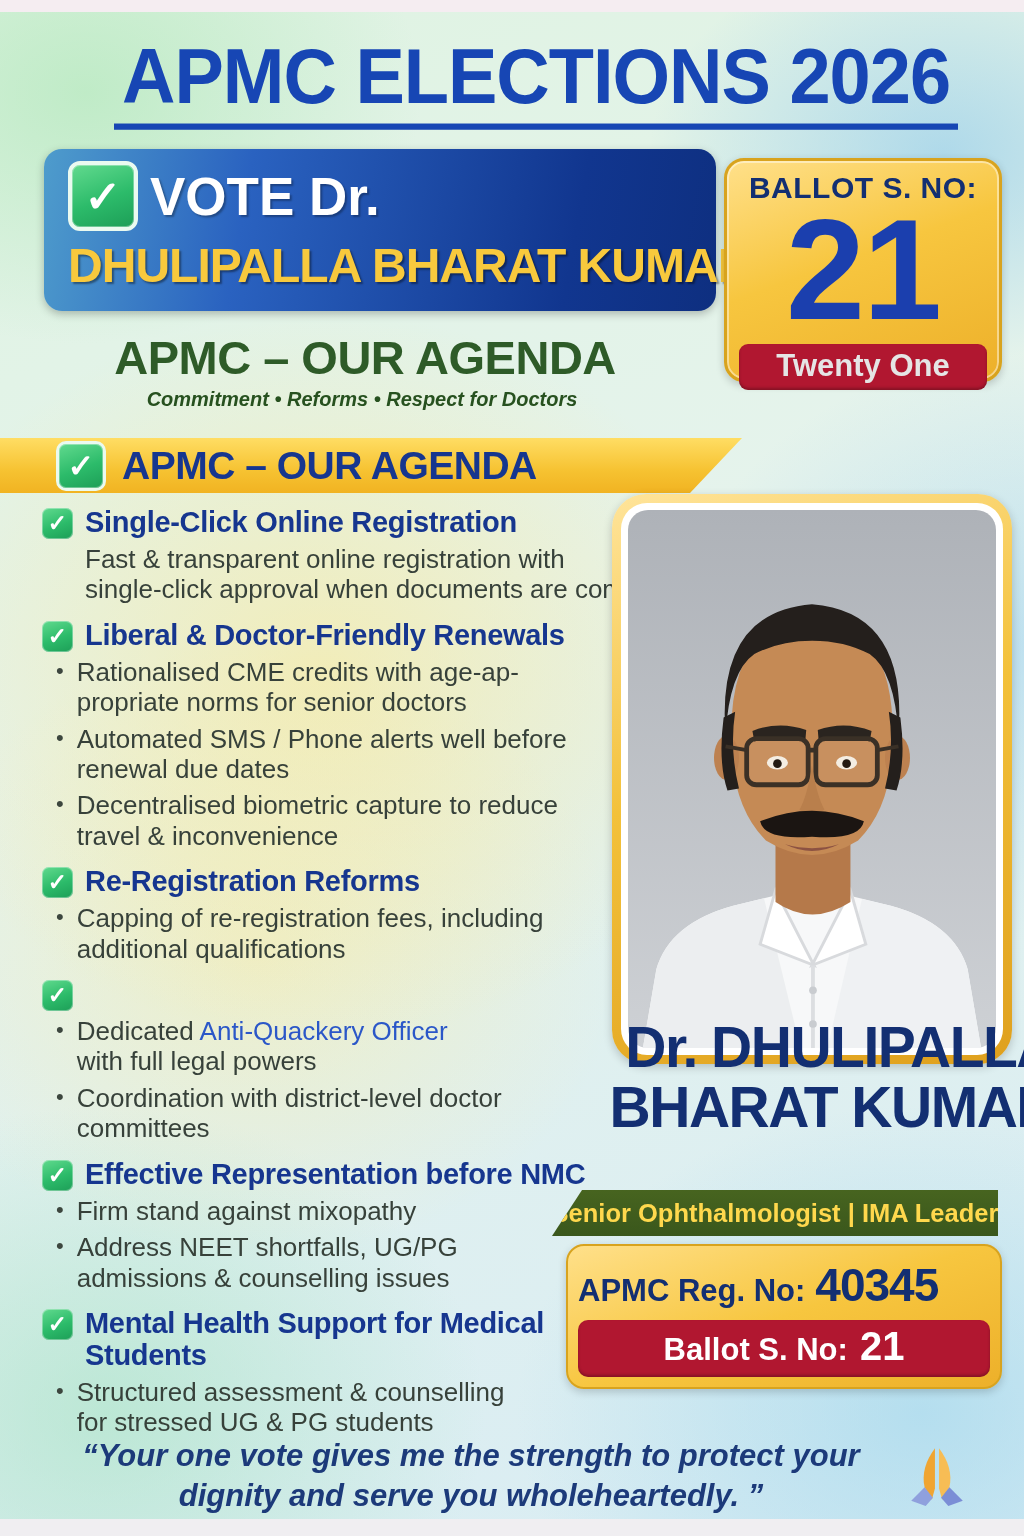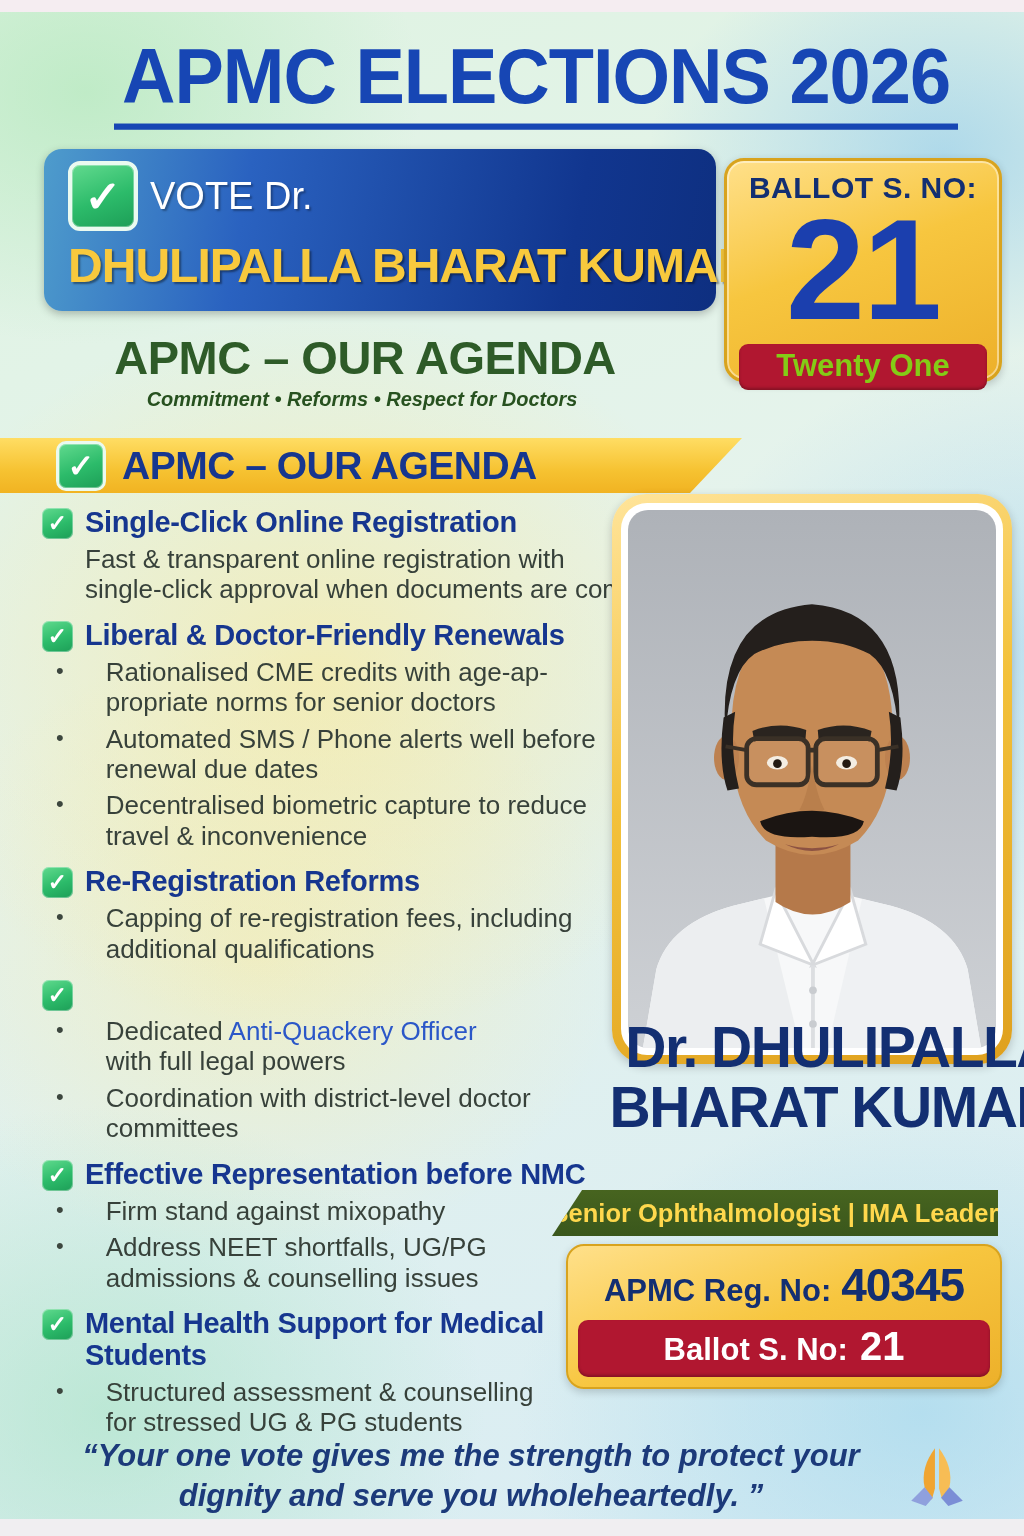--- a/index.html
+++ b/index.html
@@ -27,32 +27,32 @@
     color:#fff;font-weight:800;border-radius:8px;box-shadow:inset 0 0 0 1px rgba(255,255,255,.35);}
   .chk-big{width:62px;height:62px;font-size:44px;border:4px solid #eafaf0;border-radius:12px;}
   .chk-banner{width:44px;height:44px;font-size:32px;border:3px solid #eafaf0;border-radius:10px;}
   .chk-sm{width:31px;height:31px;min-width:31px;font-size:23px;border-radius:7px;margin-top:2px;}
 
   
   .vote-card{position:absolute;left:44px;top:149px;width:672px;height:162px;border-radius:18px;
     background:linear-gradient(100deg,#4e9ccc 0%,#2a62c0 30%,#11368f 78%,#0e2f80 100%);
     box-shadow:0 3px 8px rgba(0,0,0,.25);padding:12px 0 0 24px;box-sizing:border-box;}
   .vote-row{display:flex;align-items:center;gap:12px;}
-  .vote-label{color:#ffffff;font-size:38px;font-weight:400;letter-spacing:0;text-shadow:2px 2px 2px rgba(0,0,0,.3);}
+  .vote-label{color:#ffffff;font-size:53px;font-weight:700;letter-spacing:0;text-shadow:2px 2px 2px rgba(0,0,0,.3);}
   .vote-name{margin-top:6px;color:#f8c93d;font-size:49px;font-weight:800;letter-spacing:-1px;
     text-shadow:2px 2px 2px rgba(0,0,0,.4);white-space:pre;transform:scaleX(.98);transform-origin:left;}
 
   
   .ballot-card{position:absolute;left:724px;top:158px;width:278px;height:224px;border-radius:20px;
     background:linear-gradient(160deg,#ffe08a 0%,#f7c63f 45%,#edb02a 100%);
     border:3px solid #d8a31e;box-sizing:border-box;text-align:center;
     box-shadow:0 3px 8px rgba(0,0,0,.2), inset 0 0 0 2px rgba(255,255,255,.45);padding-top:10px;}
   .ballot-label{font-size:30px;font-weight:800;color:#132f72;letter-spacing:.5px;}
   .ballot-number{font-size:142px;font-weight:800;color:#1b3fae;line-height:.92;letter-spacing:-2px;}
-  .ballot-words{margin:8px 12px 0 12px;background:#b11730;border-radius:9px;color:#84cc16;
+  .ballot-words{margin:8px 12px 0 12px;background:#b11730;border-radius:9px;color:#e5e5e5;
     font-size:31px;font-weight:800;padding:4px 0 6px 0;box-shadow:inset 0 -2px 3px rgba(0,0,0,.25);}
 
   
   .agenda-head{position:absolute;top:330px;left:0;width:730px;text-align:center;
     font-size:47px;font-weight:800;color:#2e5b28;letter-spacing:-.5px;}
   .agenda-sub{position:absolute;top:388px;left:0;width:724px;text-align:center;
     font-size:20px;font-weight:700;font-style:italic;color:#27511f;white-space:pre;}
 
   
   .agenda-banner{position:absolute;top:438px;left:0;width:742px;height:55px;
@@ -64,42 +64,42 @@
   
   .agenda-list{position:absolute;left:42px;top:506px;width:578px;}
   .item{margin-bottom:14px;}
   .item-head{display:flex;gap:12px;align-items:flex-start;}
   .item-title{margin:0;font-size:29px;font-weight:800;color:#16368f;line-height:1.12;
     letter-spacing:-.3px;white-space:pre;}
   .item-desc{margin:5px 0 0 43px;font-size:26px;color:#37413a;line-height:1.17;white-space:pre;}
   .bullets{margin:5px 0 0 14px;padding:0;list-style:none;}
   .bullets li{display:flex;gap:13px;margin-bottom:6px;font-size:26px;color:#37413a;line-height:1.17;}
   .dot{font-size:22px;color:#3c463e;margin-top:1px;}
-  .btext{white-space:pre;margin-left:29px;}
+  .btext{white-space:pre;}
   .hl{color:#2b57c8;}
 
   
   .photo-frame{position:absolute;left:612px;top:494px;width:400px;height:570px;border-radius:34px;
     background:linear-gradient(160deg,#ffe49a 0%,#f3c13a 45%,#dfa01d 100%);
     padding:9px;box-sizing:border-box;box-shadow:0 3px 10px rgba(0,0,0,.2);}
   .photo-inner{width:100%;height:100%;background:#ffffff;border-radius:26px;padding:7px;box-sizing:border-box;}
   .photo-inner svg{display:block;width:100%;height:100%;border-radius:20px;}
 
   
   .cand-name{position:absolute;left:556px;top:1017px;width:456px;text-align:right;
     color:#132f72;font-size:57px;font-weight:800;line-height:1.06;letter-spacing:-1.5px;white-space:pre;margin-left:44px;}
   .ribbon{position:absolute;left:552px;top:1190px;width:446px;height:46px;
     background:linear-gradient(180deg,#47641f 0%,#3a571c 100%);
     clip-path:polygon(30px 0,100% 0,100% 100%,0 100%);
     display:flex;align-items:center;justify-content:center;
     color:#ffd84d;font-size:25.5px;font-weight:700;white-space:pre;}
   .info-box{position:absolute;left:566px;top:1244px;width:436px;border-radius:18px;box-sizing:border-box;
     background:linear-gradient(160deg,#ffe08a 0%,#f7c63f 50%,#edb02a 100%);
     border:2px solid #d8a31e;padding:8px 10px 10px 10px;box-shadow:0 3px 8px rgba(0,0,0,.18);}
-  .reg-line{display:flex;justify-content:center;align-items:baseline;gap:10px;margin:4px 0 8px 0;color:#132f72;}
+  .reg-line{display:flex;align-items:baseline;gap:10px;margin:4px 0 8px 0;color:#132f72;}
   .reg-label{font-size:31px;font-weight:800;}
   .reg-num{font-size:46px;font-weight:800;letter-spacing:-1px;}
   .ballot-line{background:#b11730;border-radius:10px;display:flex;justify-content:center;align-items:baseline;
     gap:12px;color:#fff;padding:4px 0 8px 0;box-shadow:inset 0 -2px 3px rgba(0,0,0,.25);}
   .bl-label{font-size:31px;font-weight:800;}
   .bl-num{font-size:40px;font-weight:800;}
 
   
   .quote{position:absolute;left:58px;top:1436px;width:912px;display:flex;align-items:center;gap:20px;}
   .quote-text{flex:1;text-align:center;color:#1c3a7a;font-style:italic;font-weight:700;

